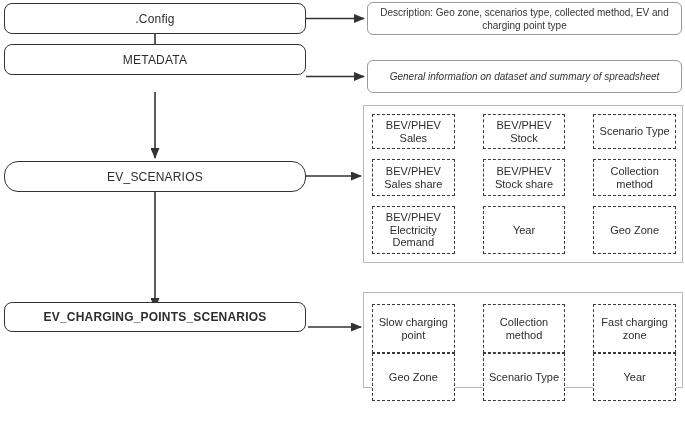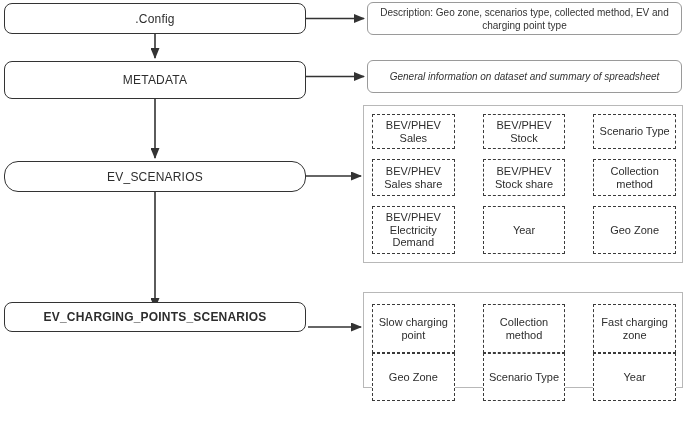--- a/index.html
+++ b/index.html
@@ -33,21 +33,21 @@
     border: 1.6px solid #333333;
     border-radius: 8px;
     display: flex;
     align-items: center;
     justify-content: center;
     font-size: 12px;
     letter-spacing: 0.2px;
     color: #2d2d2d;
   }
   #node-0 { top: 3px;   height: 31px; }
-  #node-1 { top: 61px;  height: 38px; }
+  #node-1 { top: 44px;  height: 31px; }
   #node-2 { top: 161px; height: 31px; border-radius: 14px; }
   #node-3 { top: 302px; height: 30px; font-weight: bold; }
   .ann {
     position: absolute;
     left: 367px;
     width: 315px;
     box-sizing: border-box;
     background: #ffffff;
     border: 1px solid #9a9a9a;
     border-radius: 6px;

